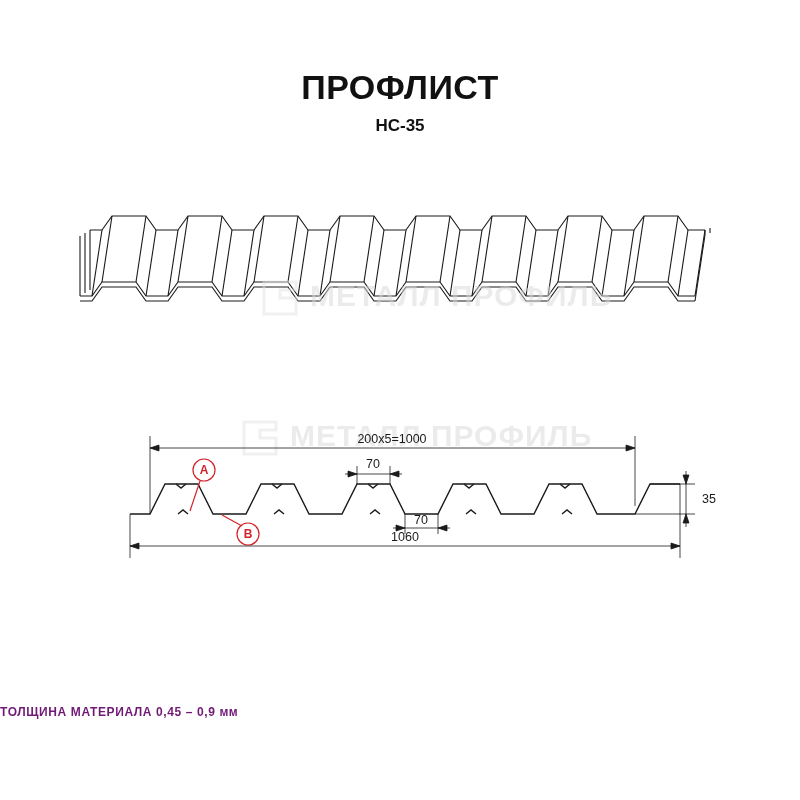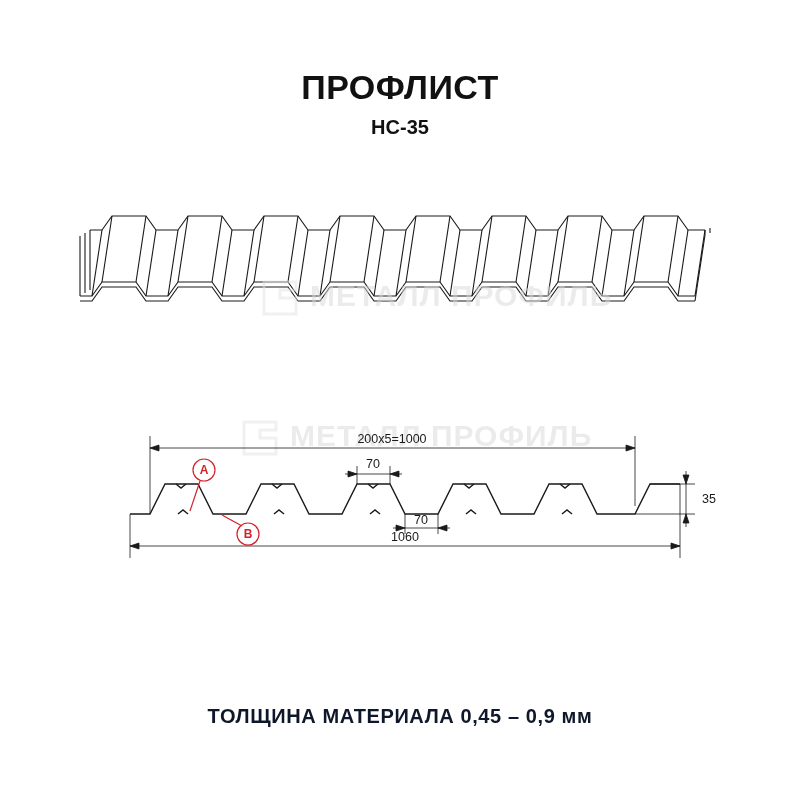--- a/index.html
+++ b/index.html
@@ -30,34 +30,34 @@
     font-weight: bold;
     letter-spacing: 0.5px;
     color: #111111;
   }
   .subtitle {
     position: absolute;
     top: 116px;
     left: 0;
     width: 800px;
     text-align: center;
-    font-size: 20px;
+    font-size: 17px;
     font-weight: bold;
     color: #111111;
   }
   .footer-note {
     position: absolute;
     top: 705px;
     left: 0;
     width: 800px;
-    text-align: center;
-    font-size: 20px;
+    text-align: left;
+    font-size: 12px;
     font-weight: bold;
     letter-spacing: 0.6px;
-    color: #0f172a;
+    color: #701a75;
   }
   .iso-wrap {
     position: absolute;
     top: 200px;
     left: 60px;
     width: 690px;
     height: 150px;
   }
   .section-wrap {
     position: absolute;

